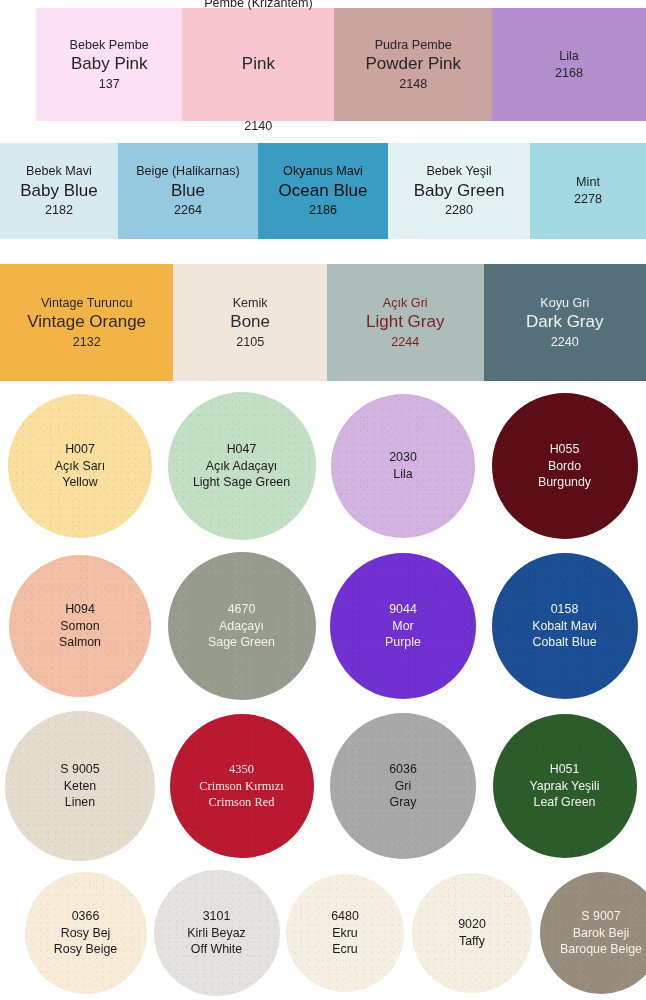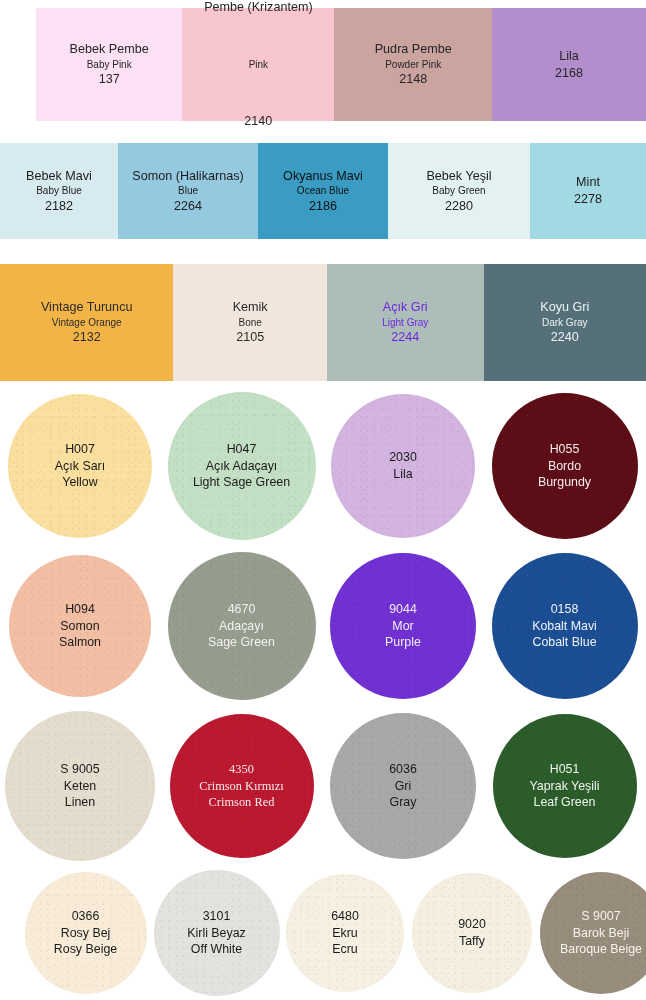--- a/index.html
+++ b/index.html
@@ -36,21 +36,21 @@
     align-items: center;
     justify-content: center;
     text-align: center;
     line-height: 1.32;
   }
   .rect-cell .ln {
     display: block;
     white-space: nowrap;
   }
   .rect-cell .ln-tr  { font-size: 12.6px; }
-  .rect-cell .ln-en  { font-size: 10px; }
+  .rect-cell .ln-en  { font-size: 17px; }
   .rect-cell .ln-code{ font-size: 12.6px; }
 
   
   .circle-rows {
     position: absolute;
     left: 0;
     top: 386px;
     width: 646px;
     height: 614px;
   }
@@ -131,21 +131,21 @@
         <span class="ln ln-code">2168</span>
       </div>
     </div>
   <div class="band band-2" style="top: 143px; height: 96px;">
       <div class="rect-cell" style="width: 118px; background: rgb(215, 234, 240); color: rgb(28, 28, 28);">
         <span class="ln ln-tr">Bebek Mavi</span>
         <span class="ln ln-en">Baby Blue</span>
         <span class="ln ln-code">2182</span>
       </div>
       <div class="rect-cell" style="width: 140px; background: rgb(148, 201, 224); color: rgb(28, 28, 28);">
-        <span class="ln ln-tr">Somon (Halikarnas)</span>
+        <span class="ln ln-tr">Beige (Halikarnas)</span>
         <span class="ln ln-en">Blue</span>
         <span class="ln ln-code">2264</span>
       </div>
       <div class="rect-cell" style="width: 130px; background: rgb(58, 156, 194); color: rgb(16, 16, 16);">
         <span class="ln ln-tr">Okyanus Mavi</span>
         <span class="ln ln-en">Ocean Blue</span>
         <span class="ln ln-code">2186</span>
       </div>
       <div class="rect-cell" style="width: 142px; background: rgb(228, 241, 242); color: rgb(28, 28, 28);">
         <span class="ln ln-tr">Bebek Yeşil</span>
@@ -161,21 +161,21 @@
       <div class="rect-cell" style="width: 175px; background: rgb(243, 180, 71); color: rgb(43, 43, 43);">
         <span class="ln ln-tr">Vintage Turuncu</span>
         <span class="ln ln-en">Vintage Orange</span>
         <span class="ln ln-code">2132</span>
       </div>
       <div class="rect-cell" style="width: 155px; background: rgb(241, 230, 220); color: rgb(43, 43, 43);">
         <span class="ln ln-tr">Kemik</span>
         <span class="ln ln-en">Bone</span>
         <span class="ln ln-code">2105</span>
       </div>
-      <div class="rect-cell" style="width: 158px; background: rgb(173, 189, 186); color: #6d28d9;">
+      <div class="rect-cell" style="width: 158px; background: rgb(173, 189, 186); color: #7f1d1d;">
         <span class="ln ln-tr">Açık Gri</span>
         <span class="ln ln-en">Light Gray</span>
         <span class="ln ln-code">2244</span>
       </div>
       <div class="rect-cell" style="width: 164px; background: rgb(86, 112, 122); color: rgb(238, 243, 244);">
         <span class="ln ln-tr">Koyu Gri</span>
         <span class="ln ln-en">Dark Gray</span>
         <span class="ln ln-code">2240</span>
       </div>
     </div>

